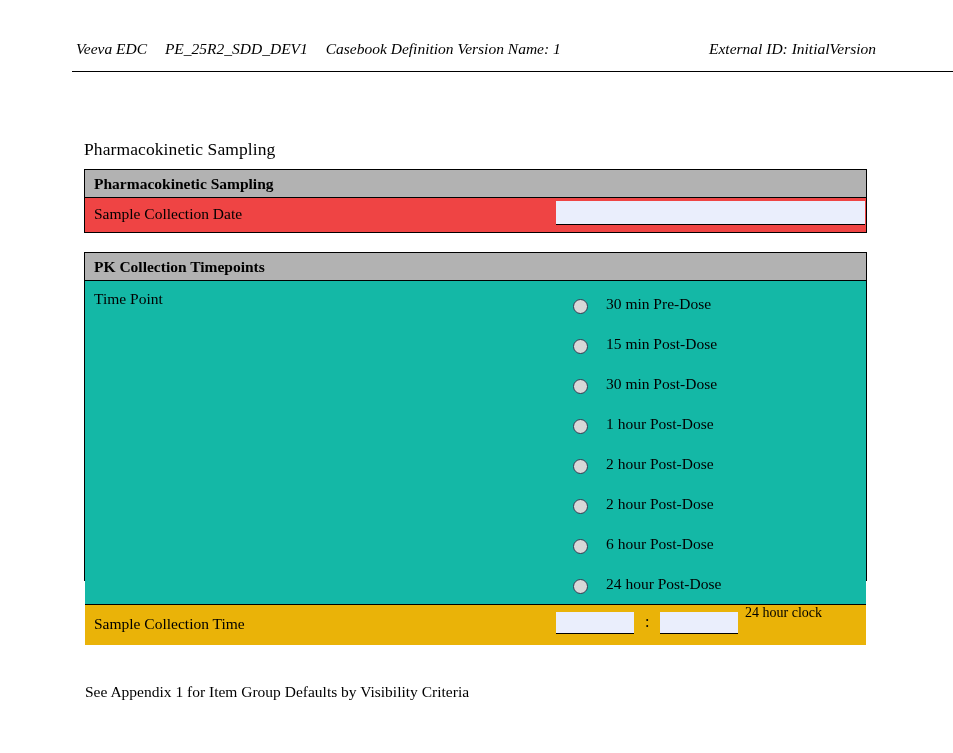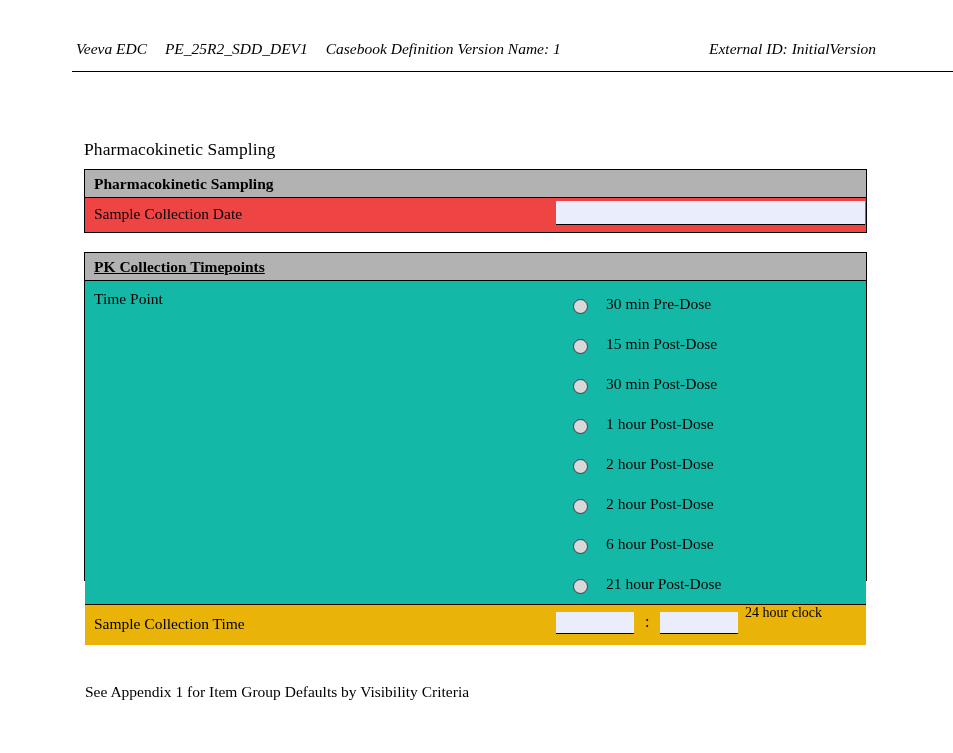--- a/index.html
+++ b/index.html
@@ -108,21 +108,20 @@
     height: 24px;
     background: #eaeefc;
     border-bottom: 1.6px solid #000;
     box-sizing: border-box;
   }
 
   
   #section-timepoints {
     top: 252px;
     height: 329px;
-    text-decoration: underline;
   }
   .timepoints-body {
     position: relative;
     background: #14b8a6;
     height: 323px;
   }
   .timepoints-body .label {
     position: absolute;
     left: 9px;
     top: 9px;
@@ -266,21 +265,21 @@
         <div class="radio-row">
           <span class="radio-circle"></span>
           <span class="radio-label">2 hour Post-Dose</span>
         </div>
         <div class="radio-row">
           <span class="radio-circle"></span>
           <span class="radio-label">6 hour Post-Dose</span>
         </div>
         <div class="radio-row">
           <span class="radio-circle"></span>
-          <span class="radio-label">21 hour Post-Dose</span>
+          <span class="radio-label">24 hour Post-Dose</span>
         </div>
       </div>
     </div>
 
     <div class="row-time">
       <span class="label">Sample Collection Time</span>
       <div class="field-hh"></div>
       <span class="time-colon">:</span>
       <div class="field-mm"></div>
       <span class="time-suffix">24 hour clock</span>

